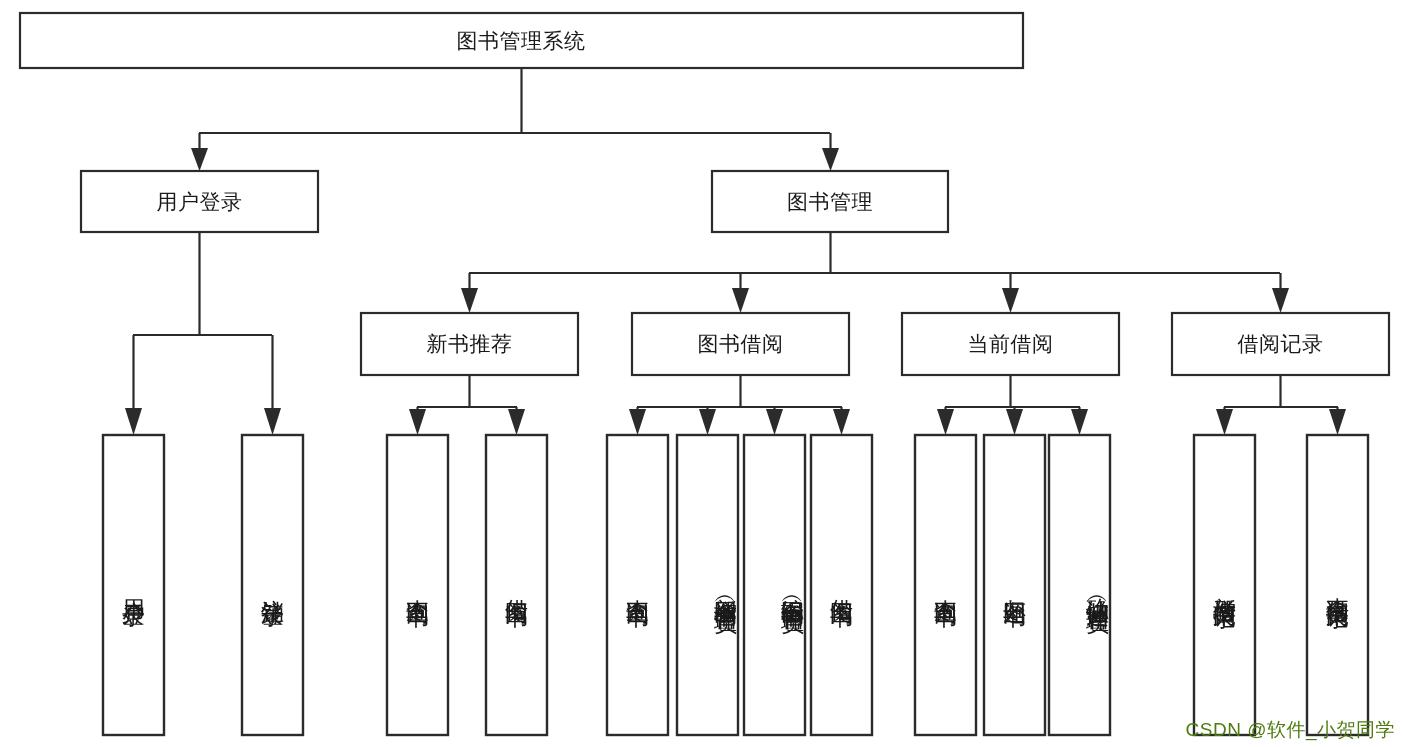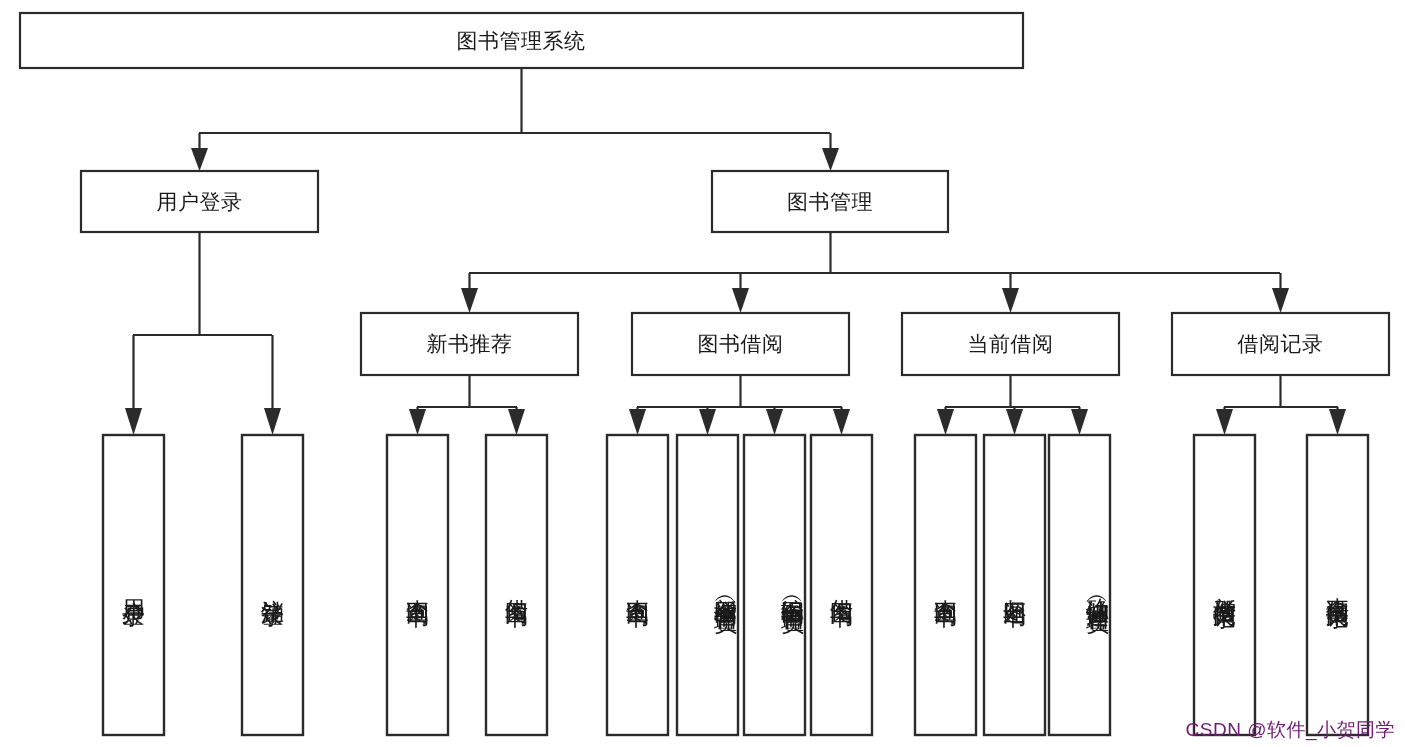--- a/index.html
+++ b/index.html
@@ -73,21 +73,21 @@
   }
   .leaf-label.centered {
     align-items: center;
   }
   .watermark {
     position: absolute;
     right: 10px;
     bottom: 4px;
     font-family: "Liberation Sans", "DejaVu Sans", sans-serif;
     font-size: 19px;
-    color: #701a75;
+    color: #4d7c0f;
     letter-spacing: 0.5px;
     user-select: none;
     white-space: nowrap;
   }
 </style>
 </head>
 <body>
 
 <div id="diagram-root">
 

